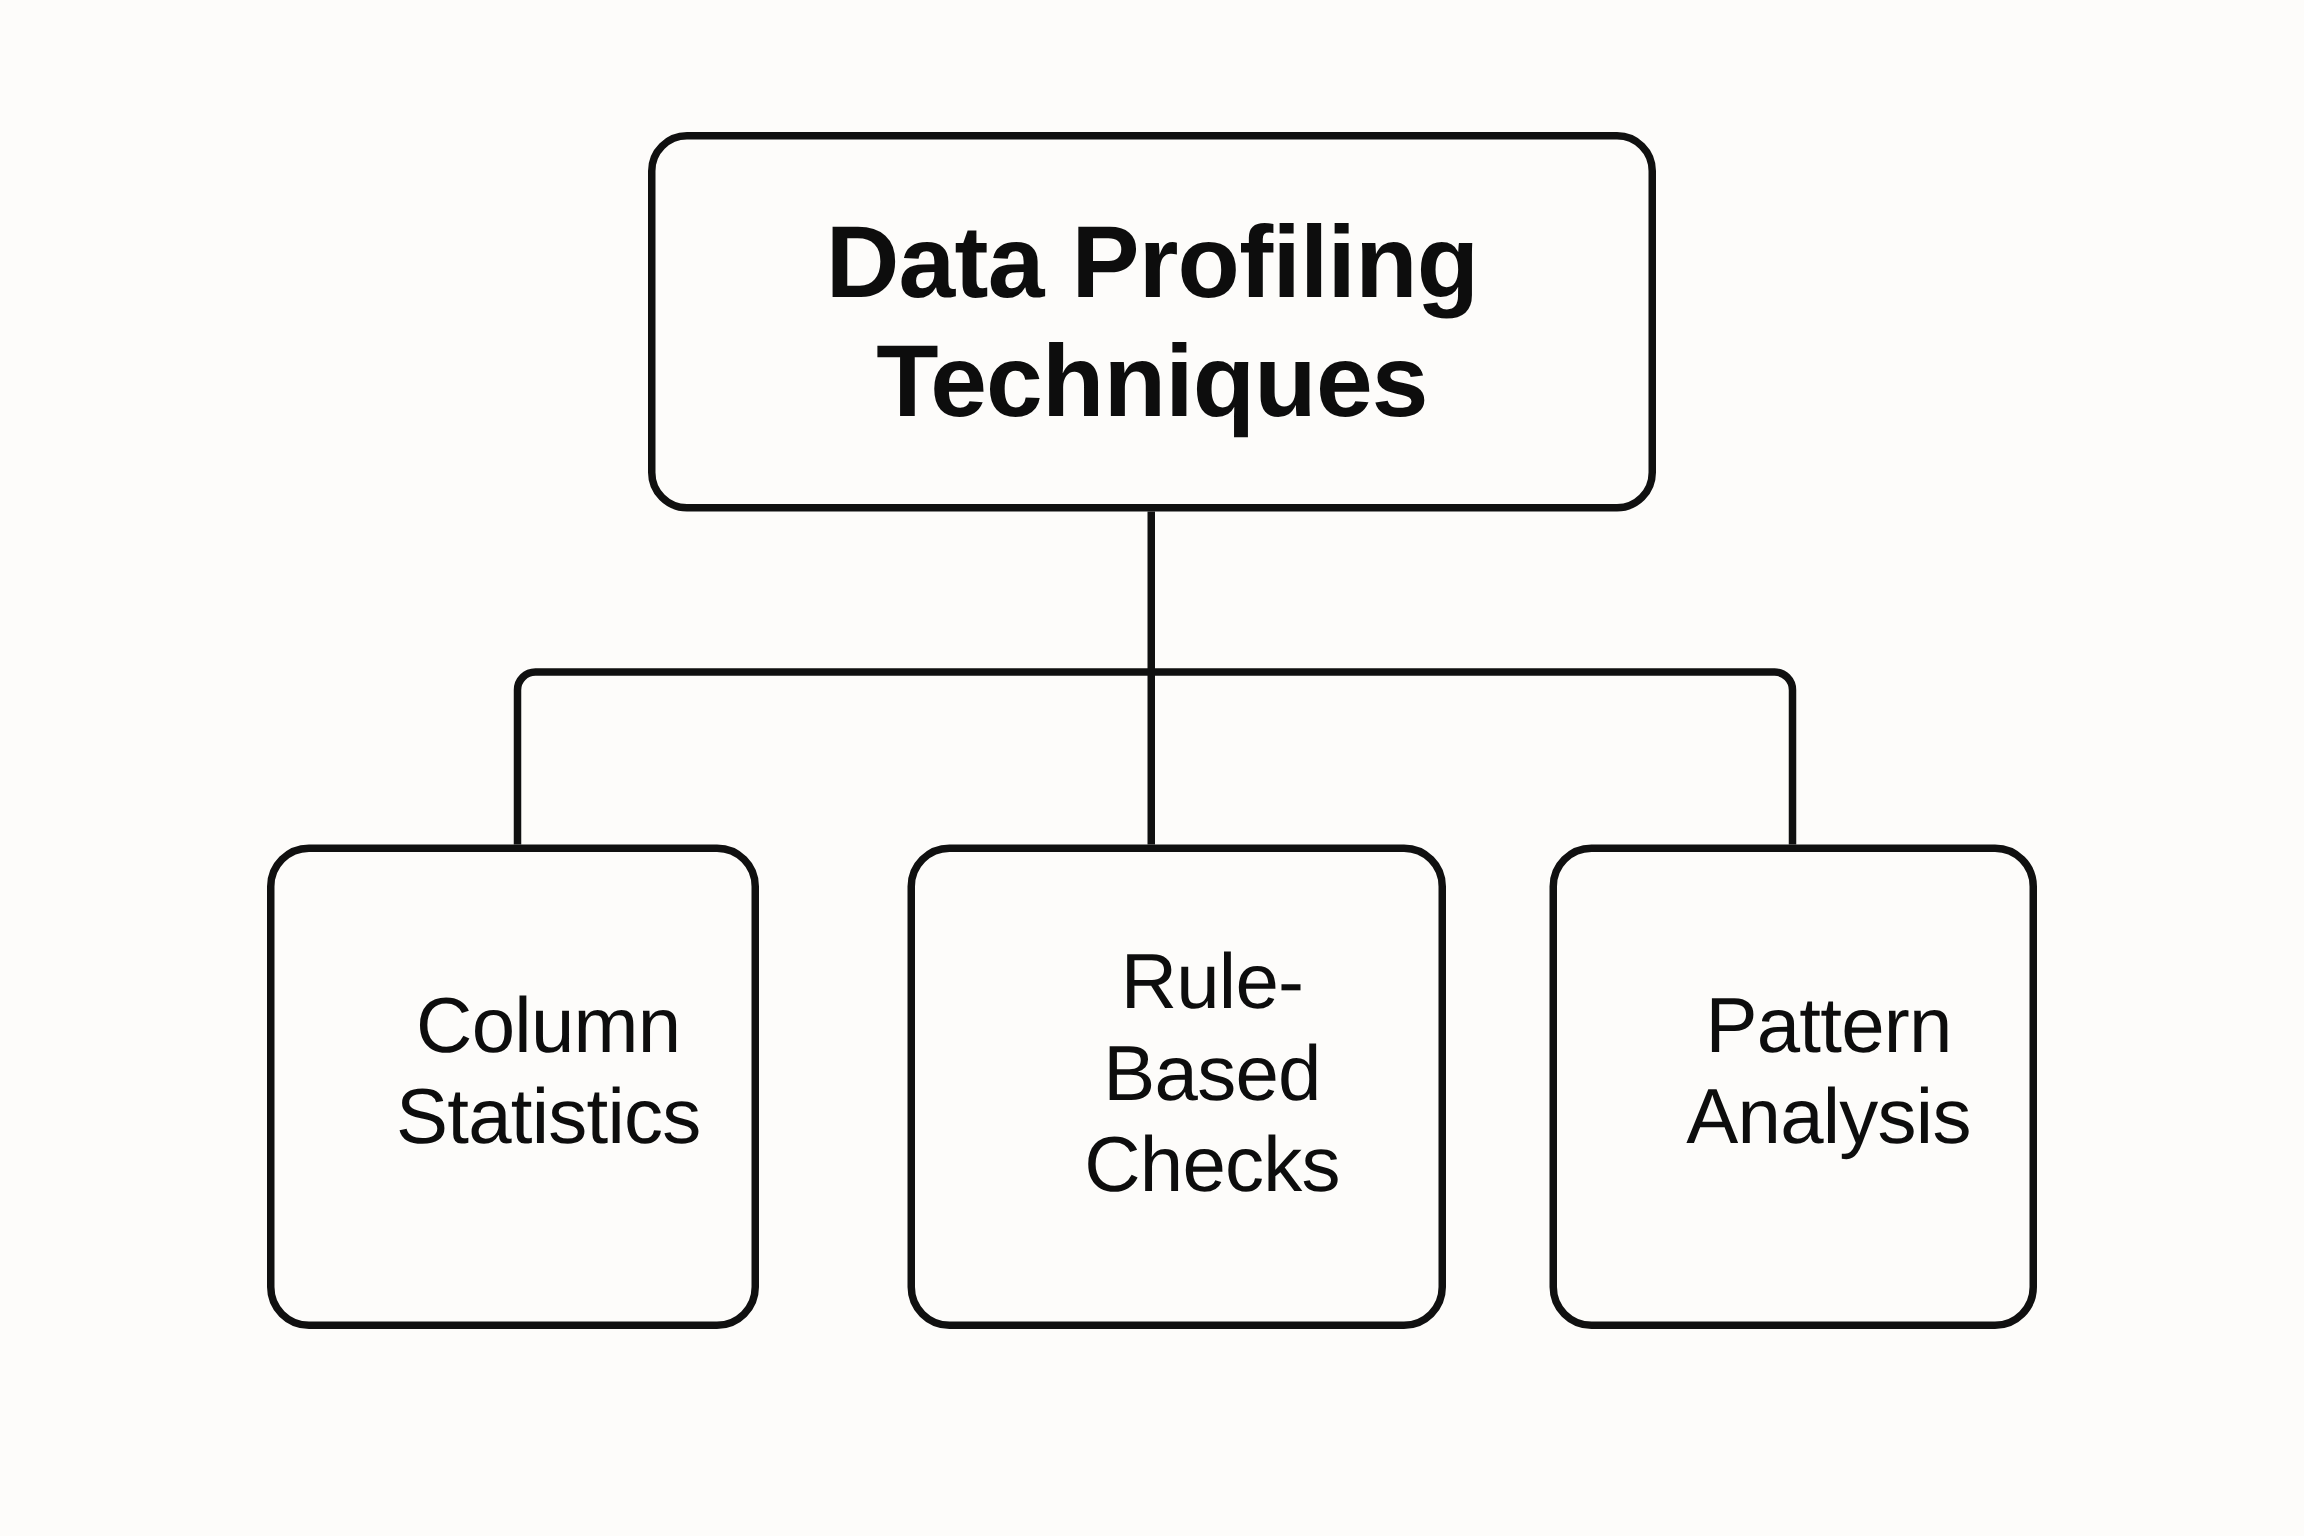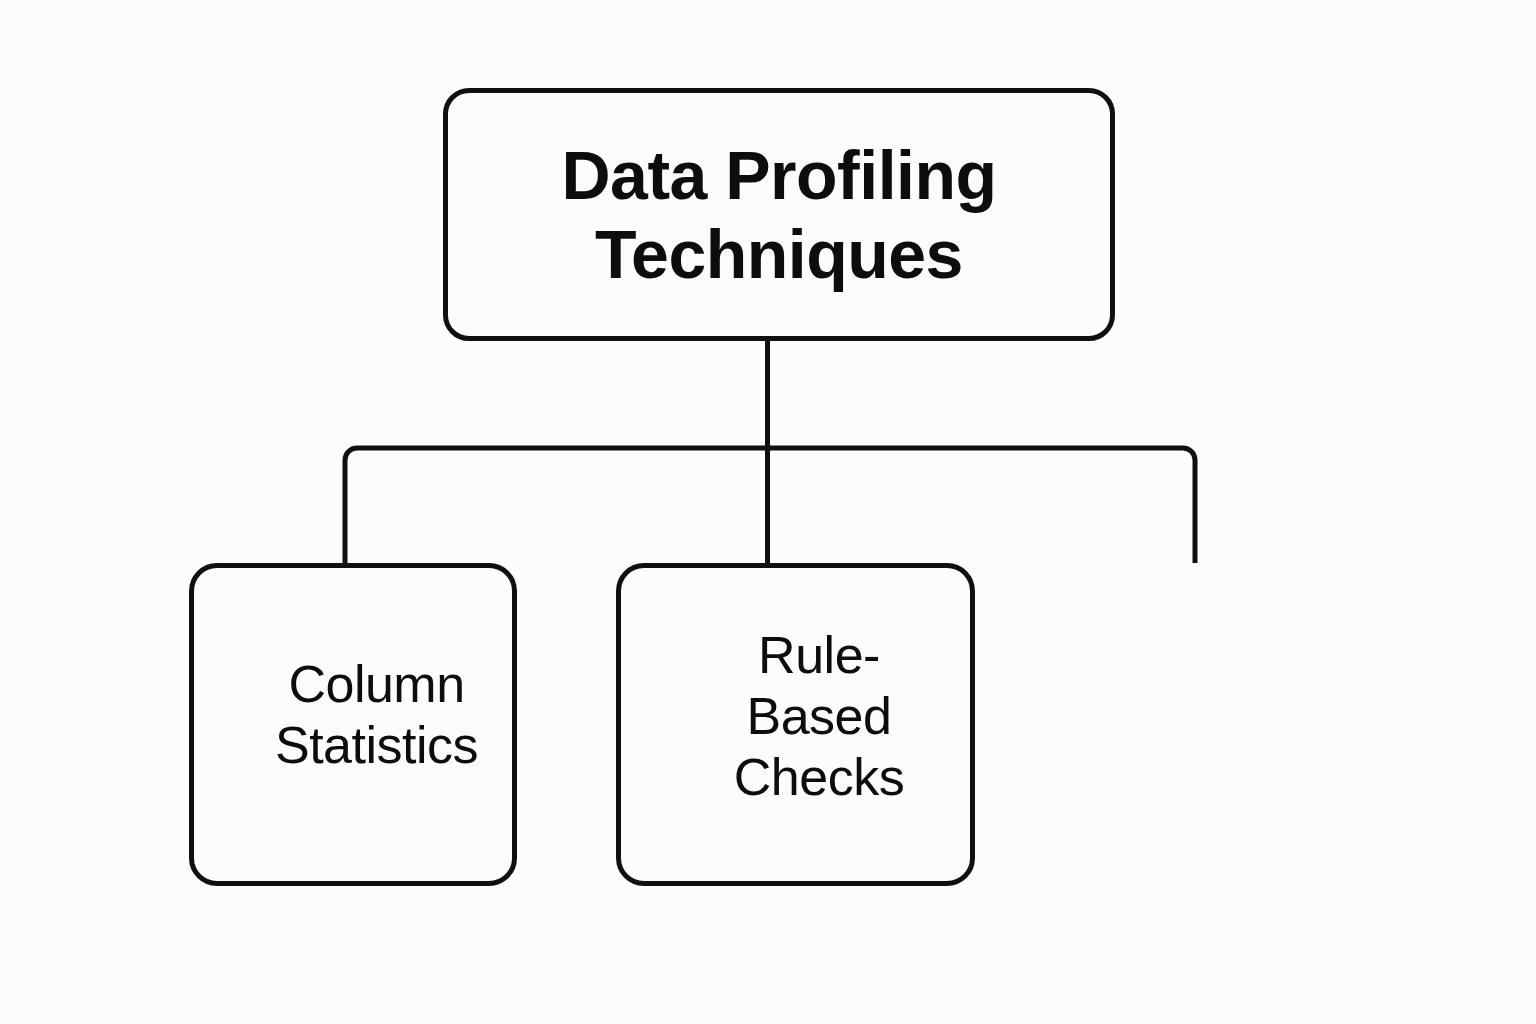--- a/index.html
+++ b/index.html
@@ -32,21 +32,20 @@
     position: absolute;
     z-index: 2;
     box-sizing: border-box;
     background: #fdfcfa;
     border: 5px solid #101010;
     display: flex;
     align-items: center;
     justify-content: center;
     text-align: center;
     color: #0d0d0d;
-    margin-left: 11px;
   }
   .node-label {
     display: block;
     width: 100%;
     white-space: pre-line;
     letter-spacing: -0.5px;
   }
 
   
   #node-root {
@@ -114,14 +113,18 @@
     <span class="node-label">Column
 Statistics</span>
   </div>
 
   <div class="node child" id="node-child-1">
     <span class="node-label">Rule-
 Based
 Checks</span>
   </div>
 
+  <div class="node child" id="node-child-2">
+    <span class="node-label">Pattern
+Analysis</span>
+  </div>
 
 </div>
 
 </body></html>

